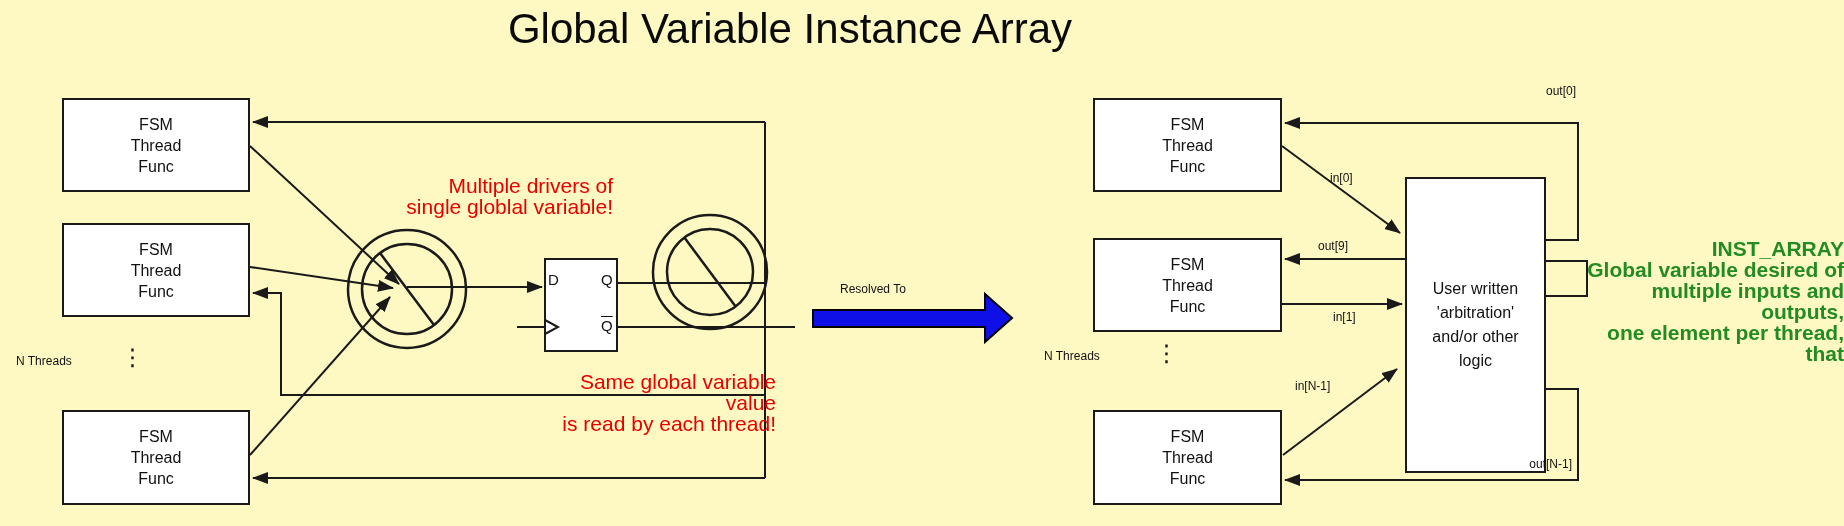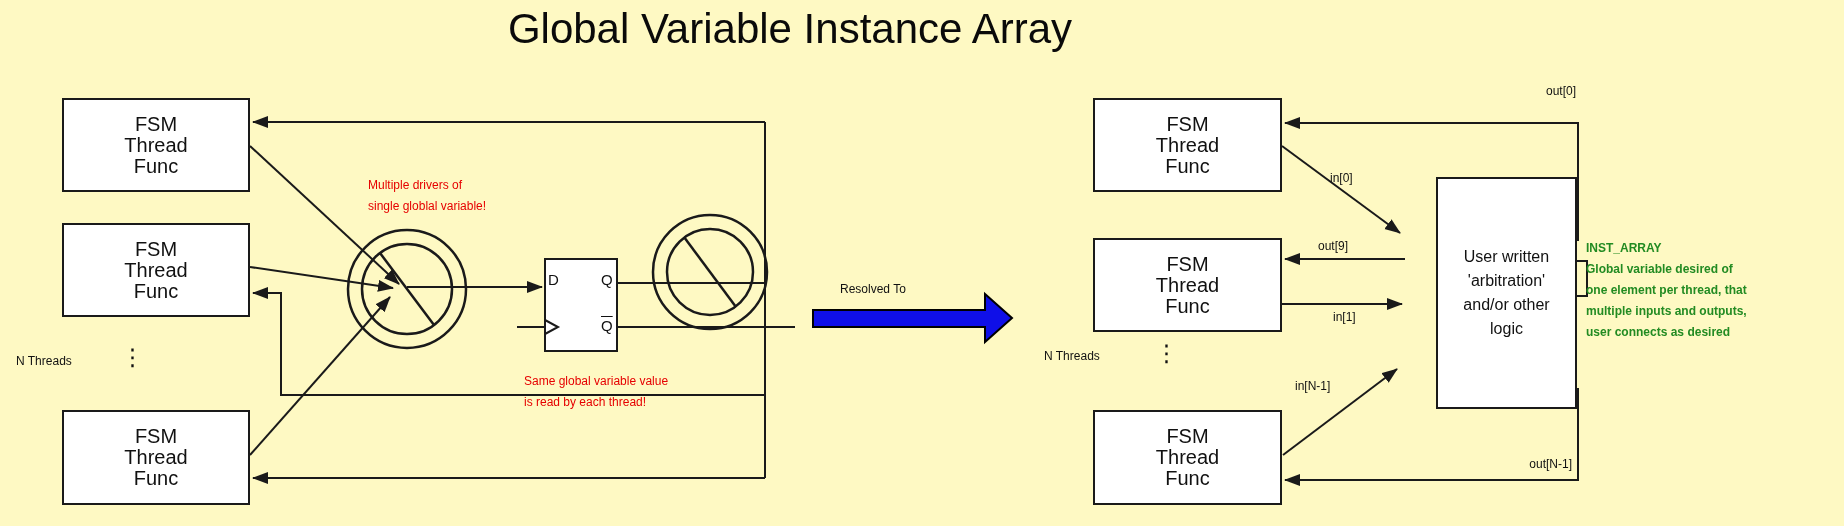--- a/index.html
+++ b/index.html
@@ -15,28 +15,28 @@
   .ring{stroke:var(--c-stroke); stroke-width:2.5; fill:none;}
   .ffbox{stroke:var(--c-stroke); stroke-width:2; fill:#ffffff;}
   .bluearrow{fill:var(--c-blue); stroke:#000; stroke-width:2;}
   .abs{position:absolute;}
   .title{
     font-size:42px; letter-spacing:0px; text-align:center; color:#0a0a0a; white-space:nowrap;
   }
   .fsm-box{
     position:absolute; box-sizing:border-box; border:2px solid var(--c-stroke); background:#fff;
     display:flex; flex-direction:column; align-items:center; justify-content:center;
-    font-size:20px; line-height:21px; text-align:center;
+    font-size:16px; line-height:21px; text-align:center;
   }
   .arb-box{
     position:absolute; box-sizing:border-box; border:2px solid var(--c-stroke); background:#fff;
     display:flex; flex-direction:column; align-items:center; justify-content:center;
     font-size:16px; line-height:24px; text-align:center;
   }
-  .note{position:absolute; text-align:left; font-size:12px; line-height:21px;}
+  .note{position:absolute; text-align:right; font-size:21px; line-height:21px;}
   .note.red{color:var(--c-red);}
   .note.green{color:var(--c-green);}
   .lbl{position:absolute; font-size:12px; white-space:nowrap;}
   .lbl.center{}
   .lbl.right{text-align:right;}
   .dots{position:absolute; font-size:23px; line-height:11px; letter-spacing:0;}
   .pin{position:absolute; font-size:15px; line-height:15px;}
   .overline{text-decoration:overline;}
 </style>
 </head>
@@ -142,35 +142,34 @@
   </div>
   <div class="fsm-box" style="left:1093px; top:410px; width:189px; height:95px;">
     <div>FSM</div>
     <div>Thread</div>
     <div>Func</div>
   </div>
 
   <div class="lbl" style="left:1044px; top:349px;">N Threads</div>
   <div class="dots" style="left:1155px; top:348px;">⋮</div>
 
-  <div class="arb-box" style="left:1436px; top:177px; width:141px; height:232px;">
+  <div class="arb-box" style="left:1405px; top:177px; width:141px; height:296px;">
     <div>User written</div>
     <div>'arbitration'</div>
     <div>and/or other</div>
     <div>logic</div>
   </div>
 
   <div class="lbl right" style="left:1496px; top:84px; width:80px;">out[0]</div>
   <div class="lbl center" style="left:1330px; top:171px; width:60px;">in[0]</div>
   <div class="lbl center" style="left:1318px; top:239px; width:64px;">out[9]</div>
   <div class="lbl center" style="left:1333px; top:310px; width:60px;">in[1]</div>
   <div class="lbl center" style="left:1295px; top:379px; width:80px;">in[N-1]</div>
   <div class="lbl right" style="left:1480px; top:457px; width:92px;">out[N-1]</div>
 
   <div class="note green" style="left:1586px; top:238px; width:258px;font-weight:bold;">
     <div>INST_ARRAY</div>
     <div>Global variable desired of</div>
+    <div>multiple inputs and outputs,</div>
     <div>one element per thread, that</div>
-    <div>multiple inputs and outputs,</div>
-    <div>user connects as desired</div>
   </div>
 
 </div>
 
 </body></html>

